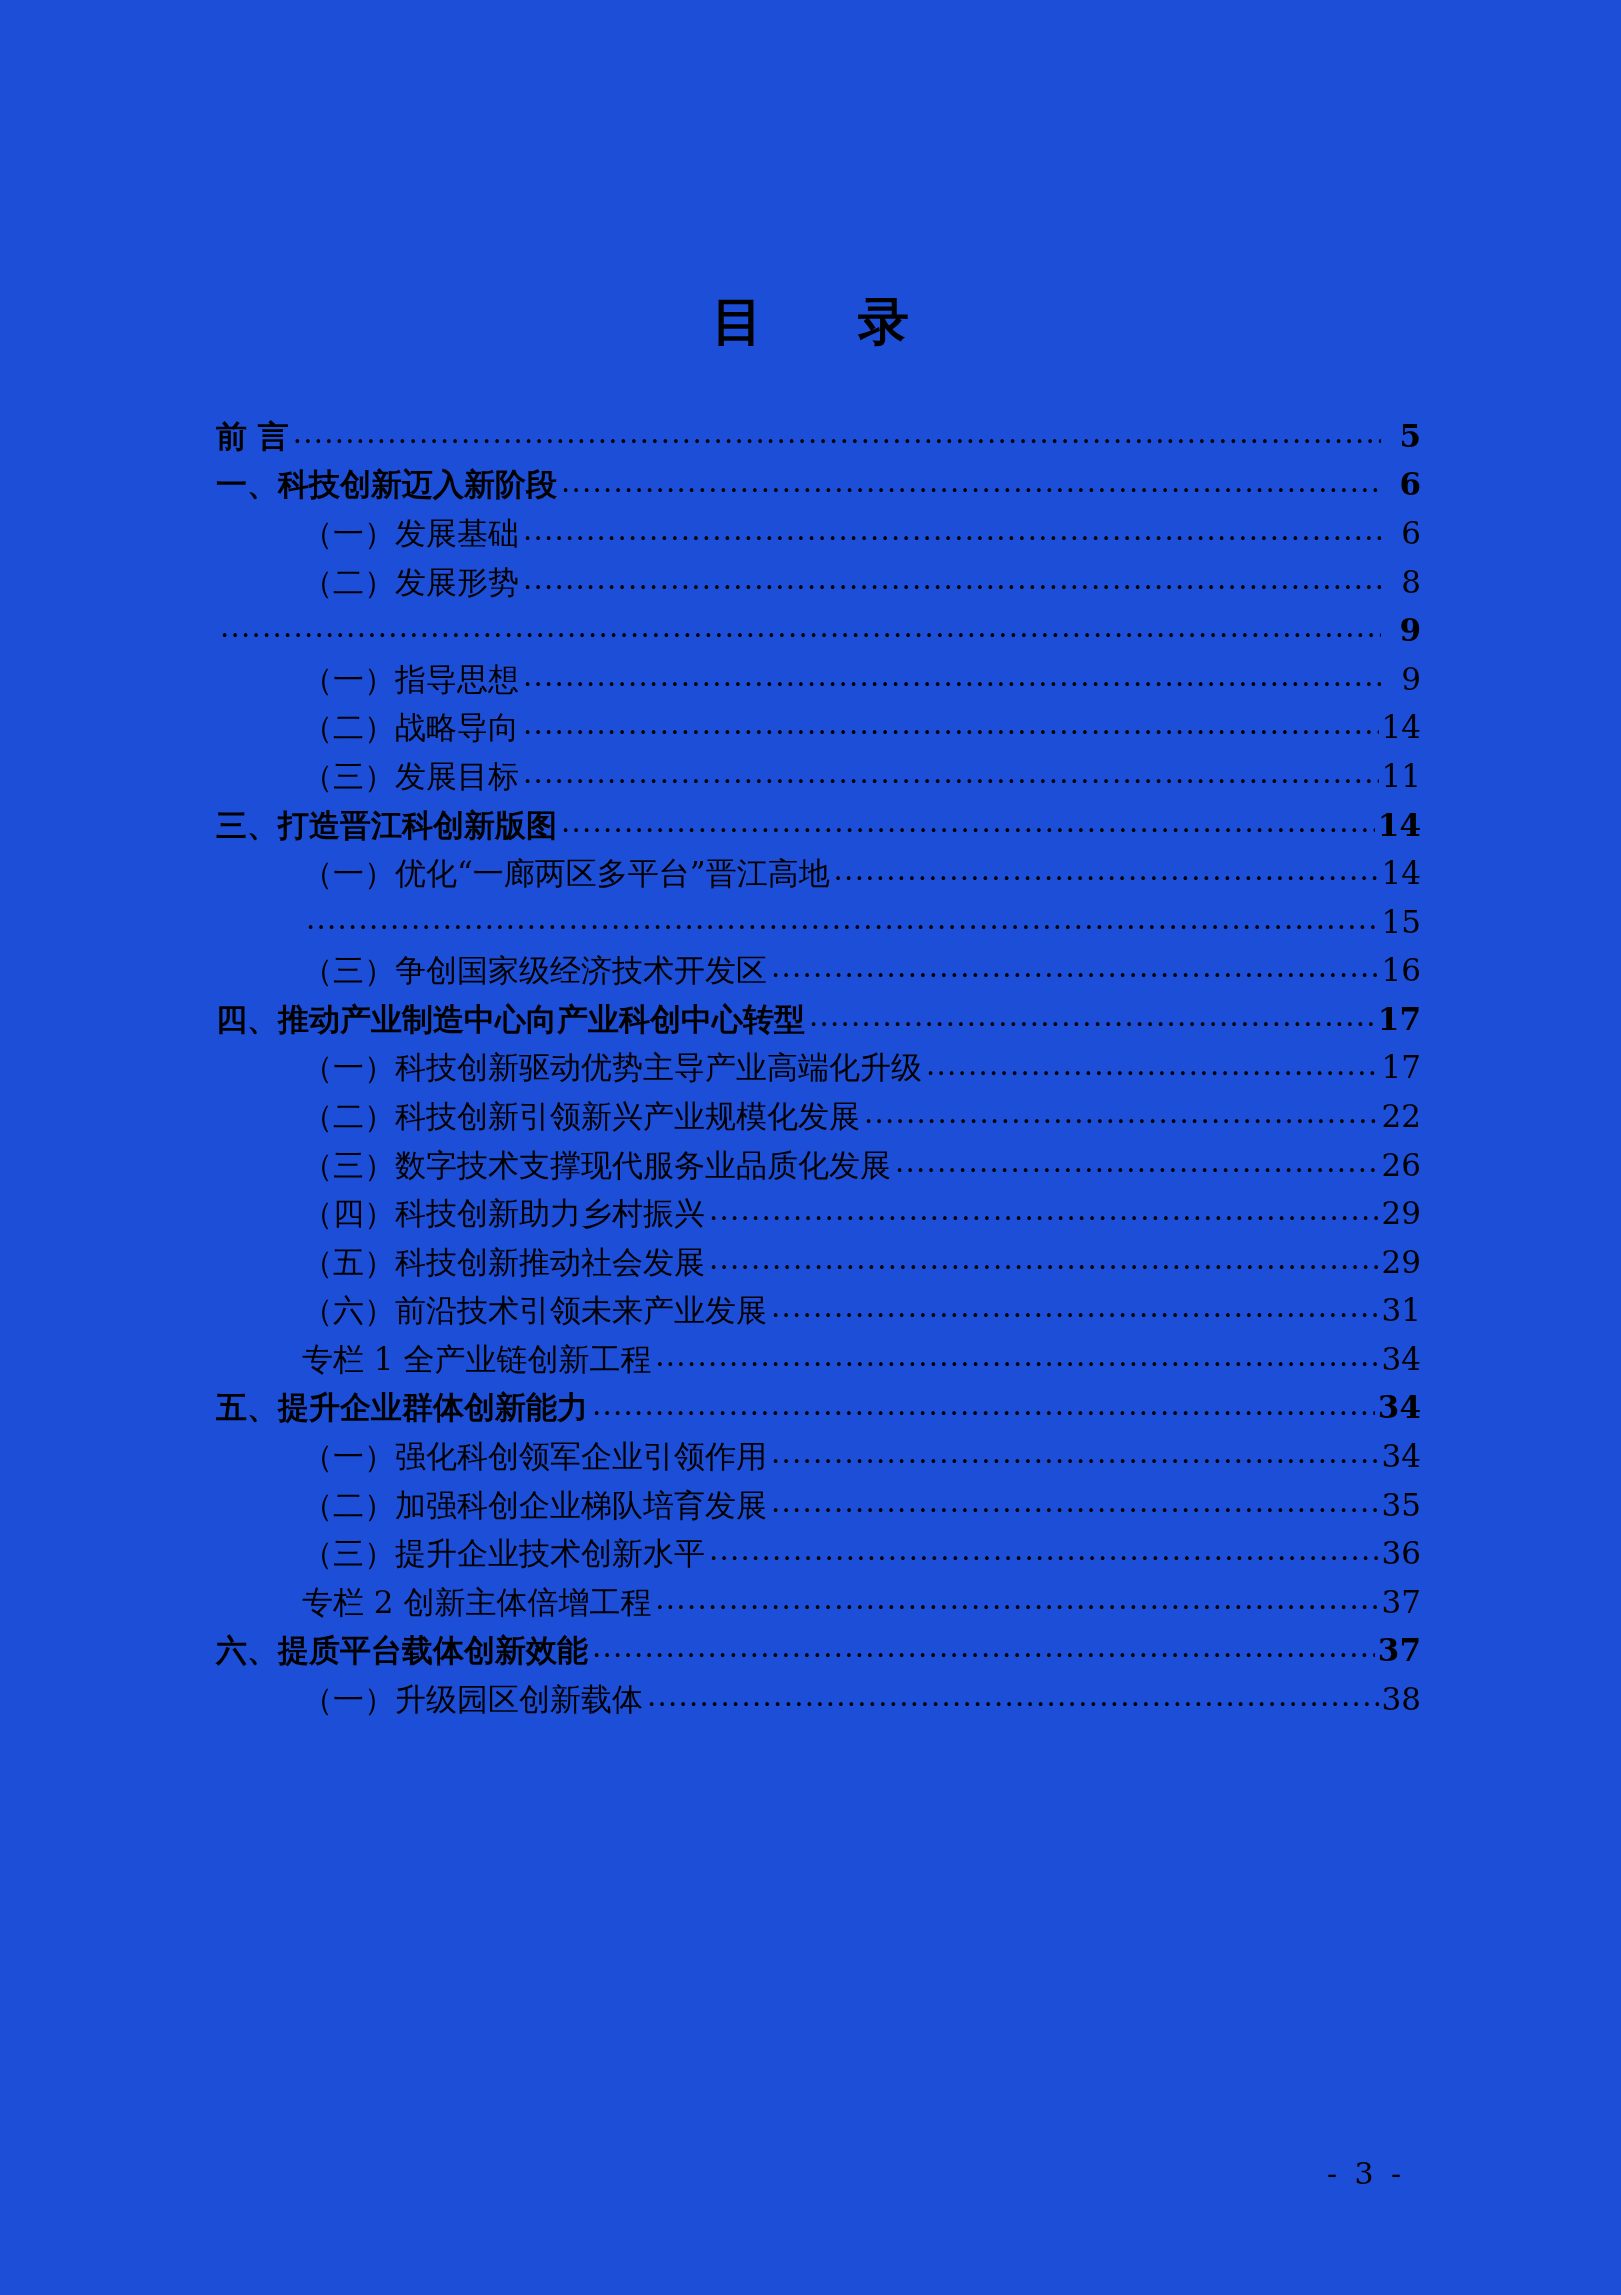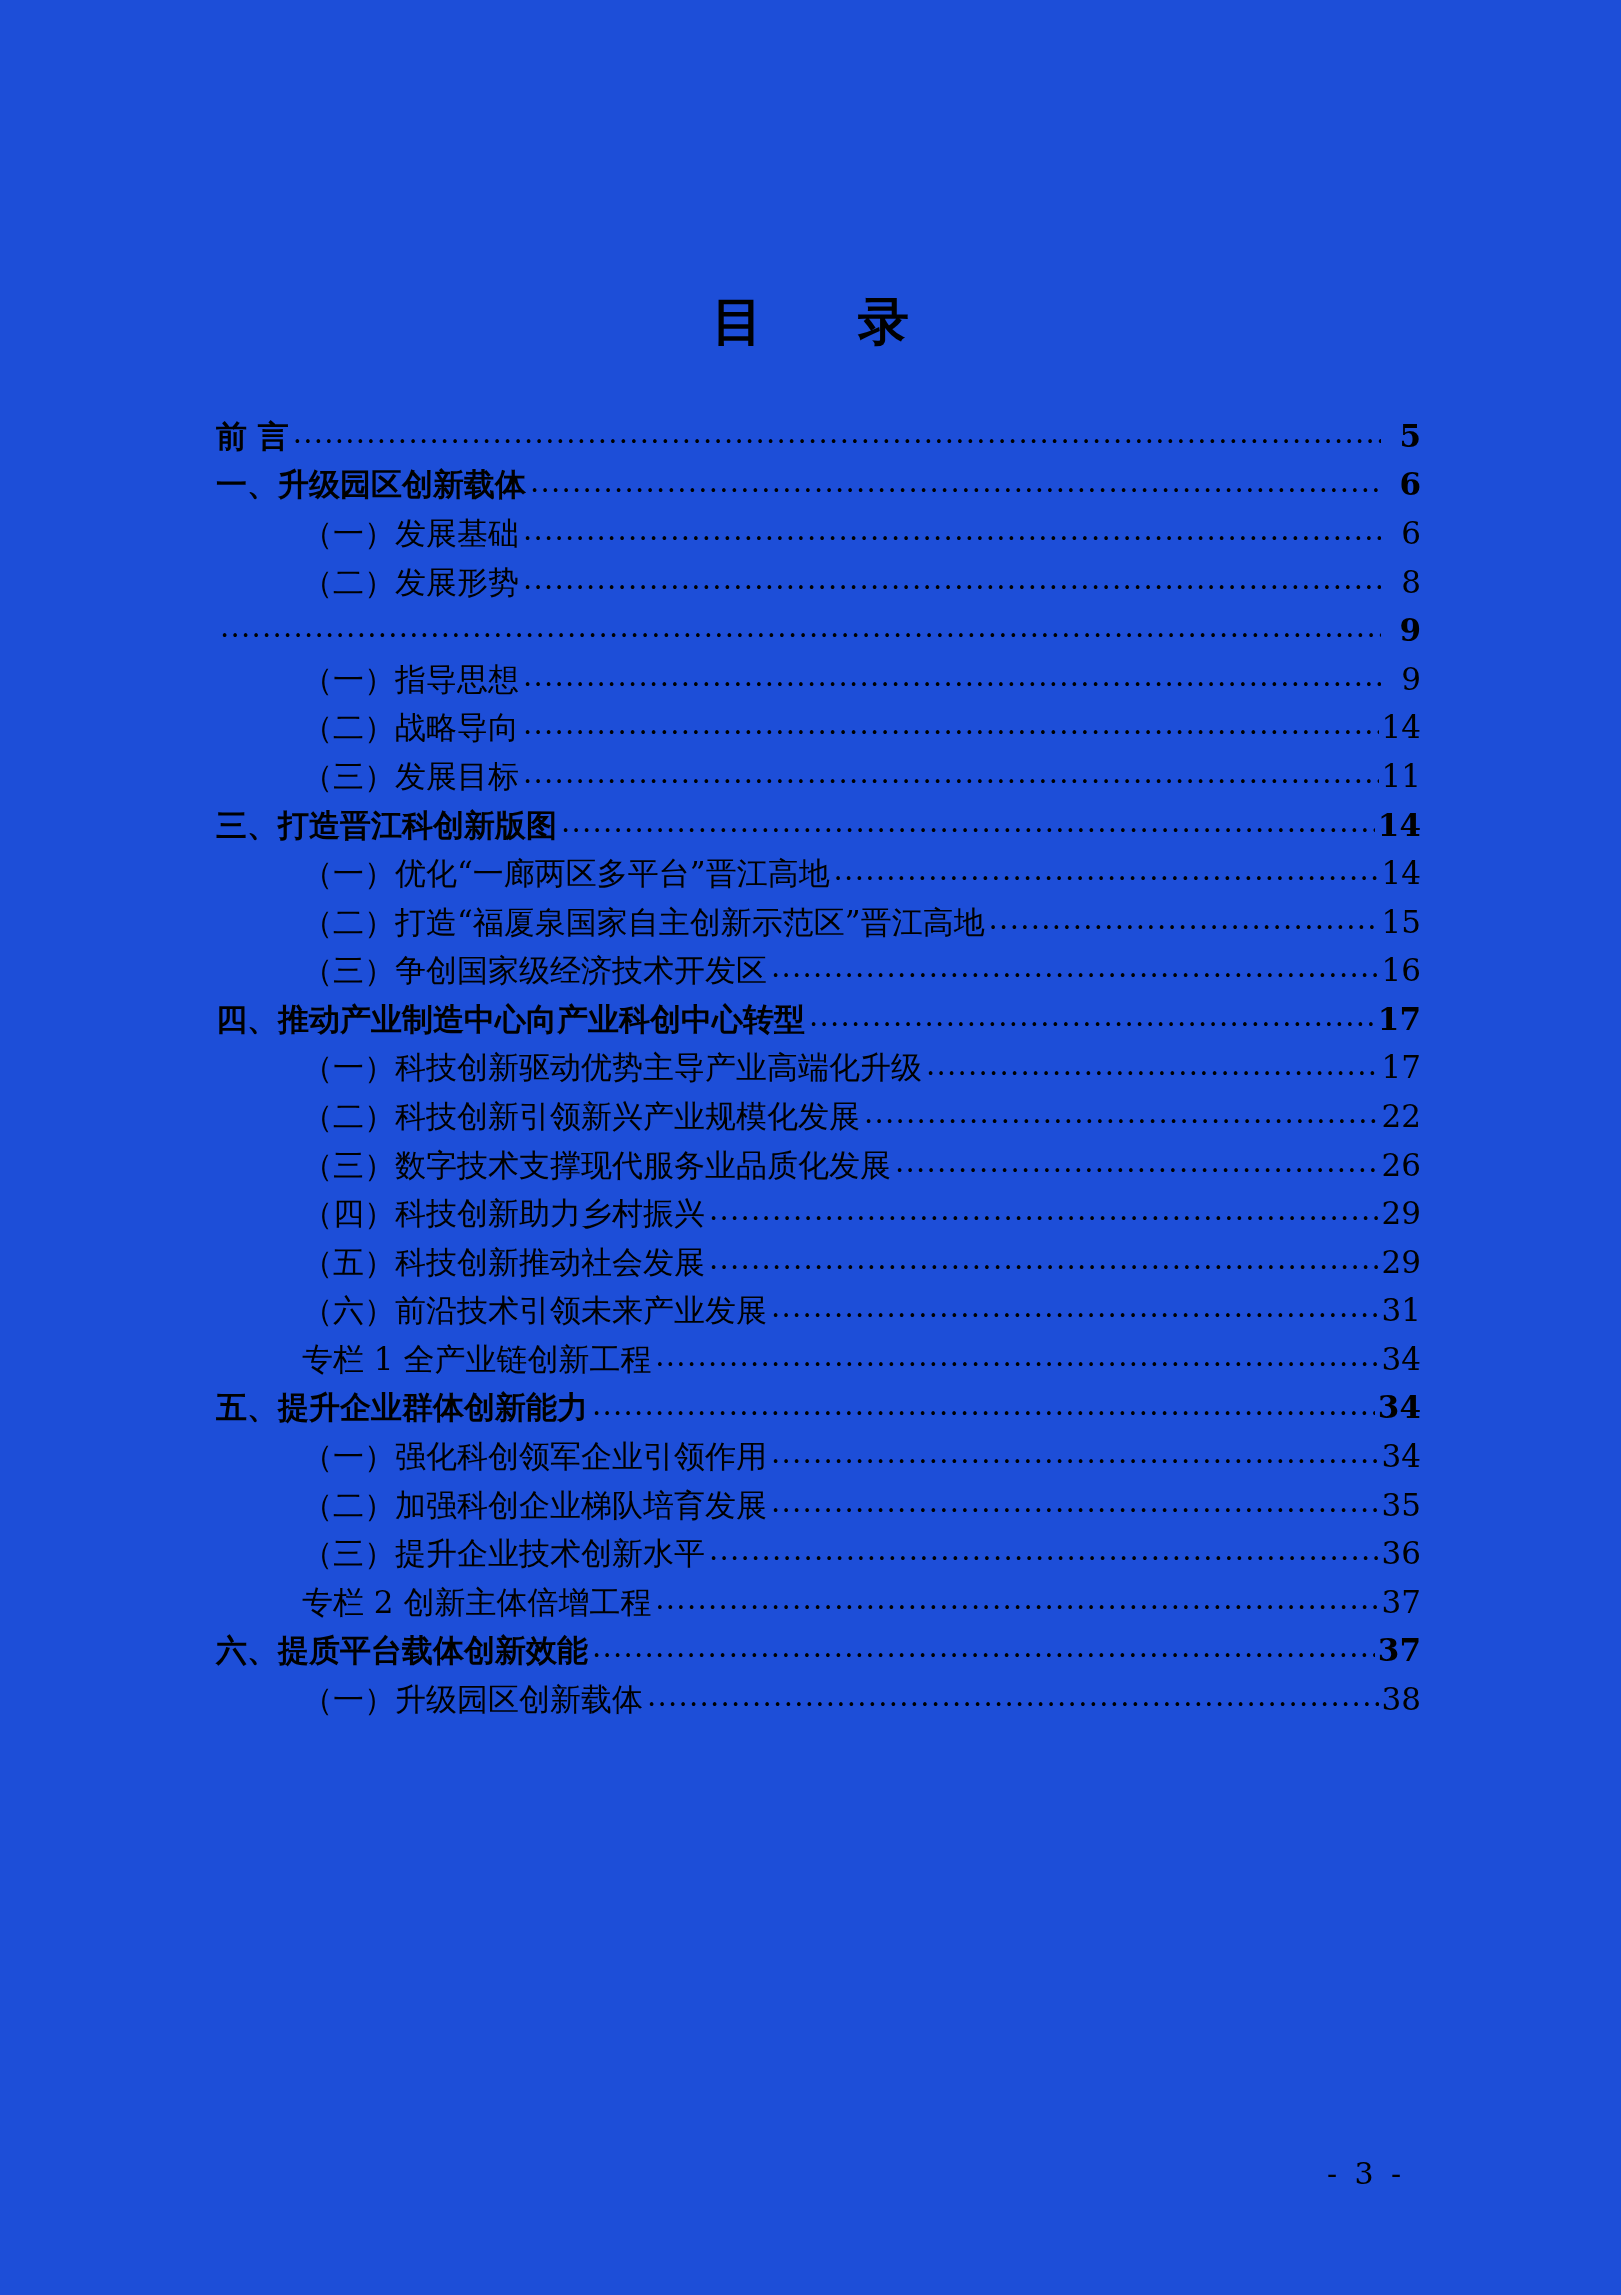--- a/index.html
+++ b/index.html
@@ -85,21 +85,21 @@
 
   <div class="title">目　录</div>
 
   <div class="toc" id="toc-list">
       <div class="toc-entry lvl1 indent1">
         <span class="lbl">前  言</span>
         <span class="dots">.......................................................................................................................</span>
         <span class="pg">5</span>
       </div>
       <div class="toc-entry lvl1 indent1">
-        <span class="lbl">一、升级园区创新载体</span>
+        <span class="lbl">一、科技创新迈入新阶段</span>
         <span class="dots">.......................................................................................................................</span>
         <span class="pg">6</span>
       </div>
       <div class="toc-entry indent2">
         <span class="lbl">（一）发展基础</span>
         <span class="dots">.......................................................................................................................</span>
         <span class="pg">6</span>
       </div>
       <div class="toc-entry indent2">
         <span class="lbl">（二）发展形势</span>
@@ -129,21 +129,20 @@
         <span class="lbl">三、打造晋江科创新版图</span>
         <span class="dots">.......................................................................................................................</span>
         <span class="pg">14</span>
       </div>
       <div class="toc-entry indent2">
         <span class="lbl">（一）优化“一廊两区多平台”晋江高地</span>
         <span class="dots">.......................................................................................................................</span>
         <span class="pg">14</span>
       </div>
       <div class="toc-entry indent2">
-        <span class="lbl">（二）打造“福厦泉国家自主创新示范区”晋江高地</span>
         <span class="dots">.......................................................................................................................</span>
         <span class="pg">15</span>
       </div>
       <div class="toc-entry indent2">
         <span class="lbl">（三）争创国家级经济技术开发区</span>
         <span class="dots">.......................................................................................................................</span>
         <span class="pg">16</span>
       </div>
       <div class="toc-entry lvl1 indent1">
         <span class="lbl">四、推动产业制造中心向产业科创中心转型</span>

